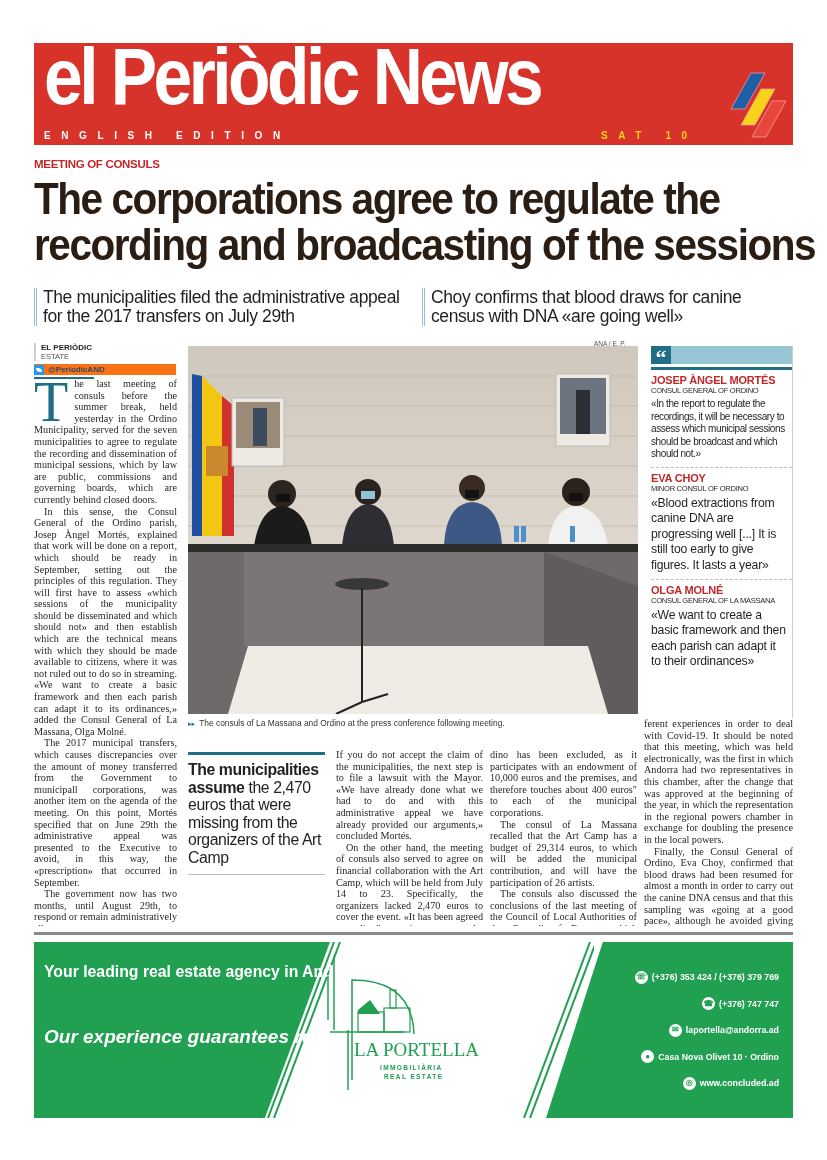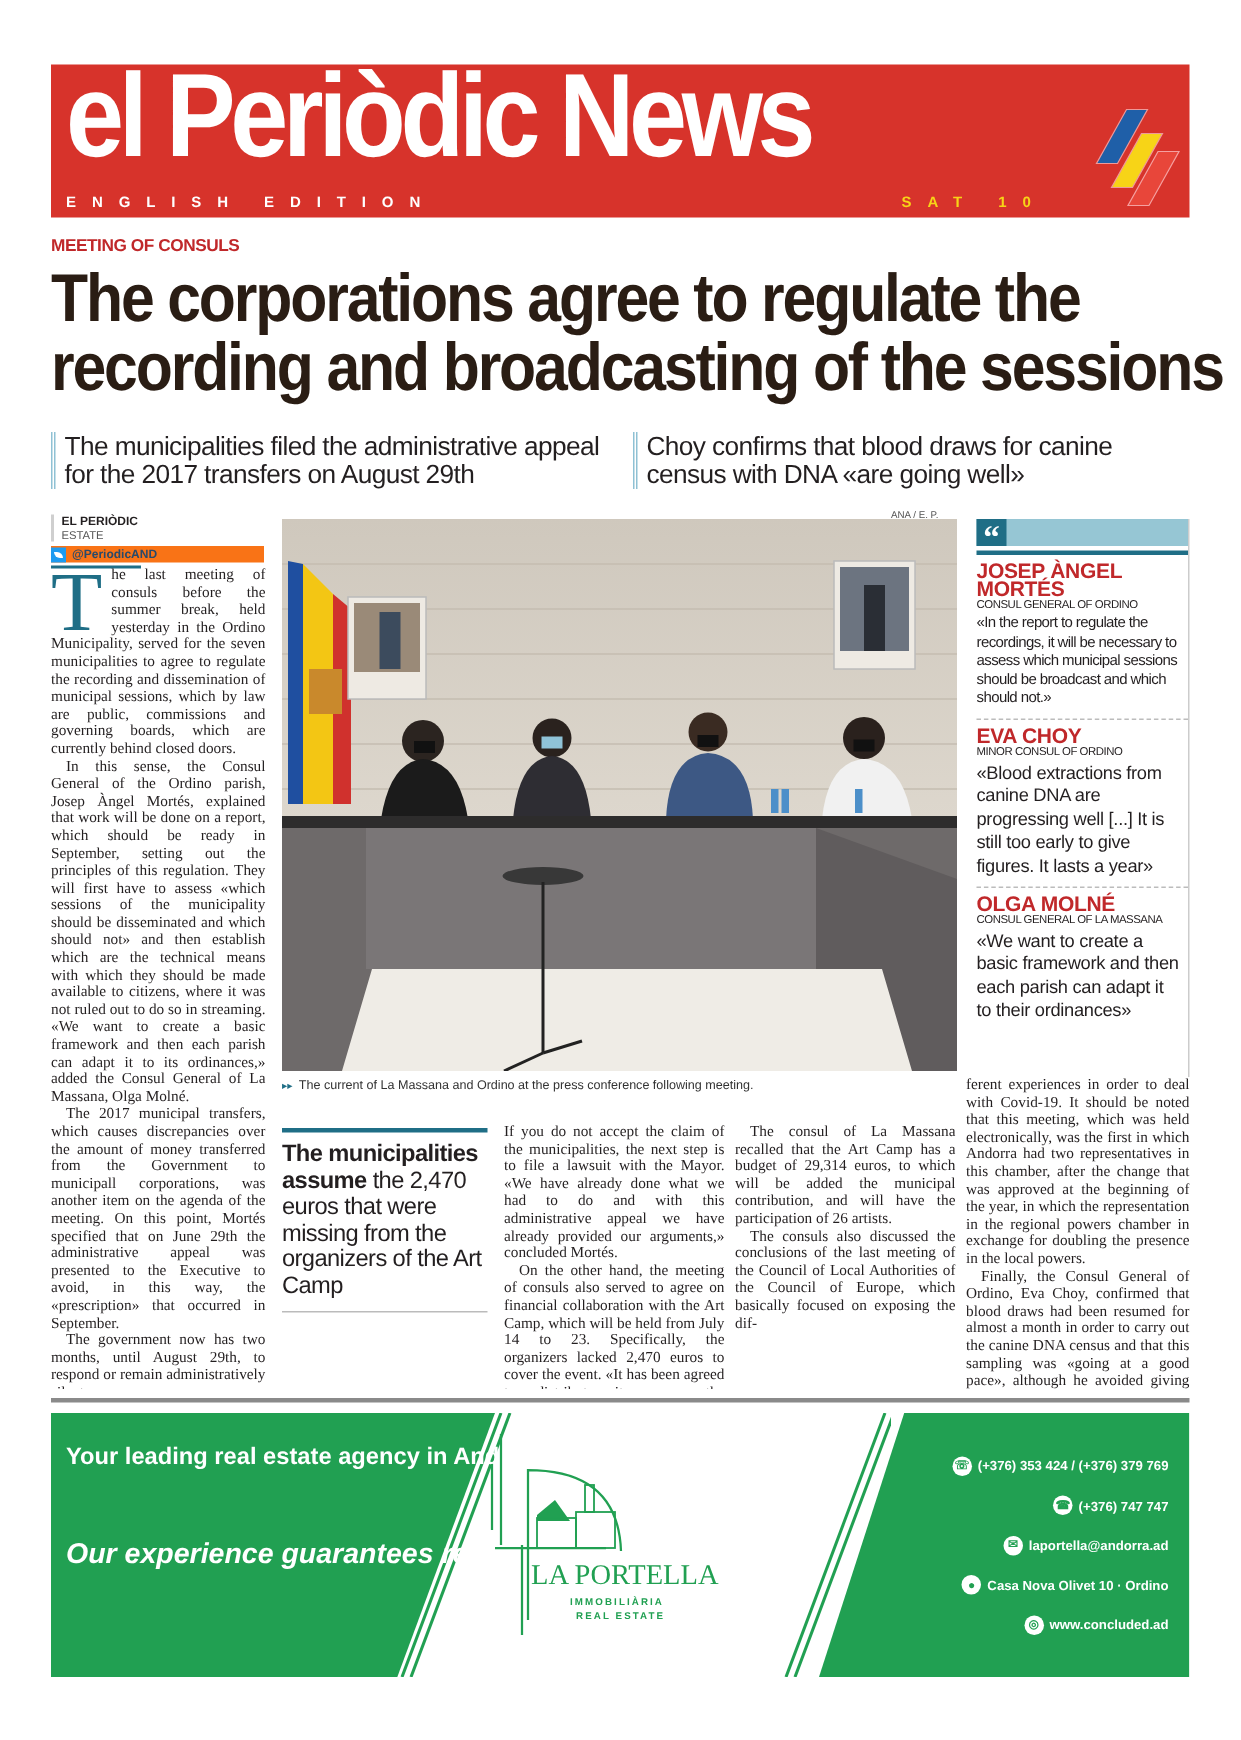--- a/index.html
+++ b/index.html
@@ -43,21 +43,21 @@
   .photo { position: absolute; left: 188px; top: 346px; width: 450px; height: 368px; overflow: hidden; background: #d9d4cc; }
   .caption { position: absolute; left: 188px; top: 718px; font-size: 8.4px; color: #333; }
   .caption .arrows { color: #1f6e86; font-size: 7px; margin-right: 2px; }
 
   
   .quotes { position: absolute; left: 651px; top: 346px; width: 142px; border-right: 1px solid #cccccc; height: 372px; }
   .q-band { height: 18px; background: #96c6d4; position: relative; }
   .q-mark { position: absolute; left: 0; top: 0; width: 20px; height: 18px; background: #1f6e86; color: #fff; font-family: "Liberation Serif", serif; font-weight: bold; font-size: 22px; line-height: 24px; text-align: center; }
   .q-rule { height: 3px; background: #1f6e86; margin-top: 3px; }
   .q-block { padding-top: 4px; padding-right: 4px; }
-  .q-name { font-size: 14px; font-weight: bold; color: #c0282a; letter-spacing: -0.2px; line-height: 12px; }
+  .q-name { font-size: 11px; font-weight: bold; color: #c0282a; letter-spacing: -0.2px; line-height: 12px; }
   .q-role { font-size: 7.6px; color: #231f20; letter-spacing: -0.3px; line-height: 10px; margin-bottom: 2px; }
   .q-text { font-size: 10px; line-height: 12.6px; color: #231f20; letter-spacing: -0.4px; }
   .q-text.big { font-size: 12.2px; line-height: 15.4px; letter-spacing: -0.2px; }
   .q-sep { border-top: 1px dashed #bcbcbc; margin-top: 6px; }
 
   
   .side-box { position: absolute; left: 188px; top: 752px; width: 137px; }
   .side-rule { height: 3px; background: #1f6e86; }
   .side-text { margin-top: 6px; font-size: 15.8px; line-height: 17.6px; color: #231f20; letter-spacing: -0.4px; }
   .side-text b { font-weight: bold; }
@@ -95,21 +95,21 @@
     <polygon points="43,30 57,30 37,66 23,66" fill="#e8463a" stroke="#f5a0a0" stroke-width="0.8"></polygon>
   </svg>
 </div>
 
 <div class="section-label">MEETING OF CONSULS</div>
 <div class="headline">
   <div>The corporations agree to regulate the</div>
   <div>recording and broadcasting of the sessions</div>
 </div>
 <div class="subheads">
-  <div class="subhead a">The municipalities filed the administrative appeal for the 2017 transfers on August 29th</div>
+  <div class="subhead a">The municipalities filed the administrative appeal for the 2017 transfers on July 29th</div>
   <div class="subhead b">Choy confirms that blood draws for canine census with DNA «are going well»</div>
 </div>
 
 <div class="byline">
   <div class="by-source">EL PERIÒDIC</div>
   <div class="by-loc">ESTATE</div>
   <div class="by-tw">
     <span class="tw-icon"></span>
     <span>@PeriodicAND</span>
   </div>
@@ -187,21 +187,21 @@
     <polygon points="356,206 450,240 450,368 420,368 400,300 356,300" fill="#605c5d"></polygon>
 
     <ellipse cx="174" cy="238" rx="27" ry="6" fill="#383838"></ellipse>
     <line x1="174" y1="242" x2="174" y2="356" stroke="#222" stroke-width="2"></line>
     <line x1="174" y1="356" x2="148" y2="368" stroke="#222" stroke-width="2"></line>
     <line x1="174" y1="356" x2="200" y2="348" stroke="#222" stroke-width="2"></line>
   </svg>
 </div>
 <div class="caption">
   <span class="arrows">▸▸</span>
-  <span>The current of La Massana and Ordino at the press conference following meeting.</span>
+  <span>The consuls of La Massana and Ordino at the press conference following meeting.</span>
 </div>
 
 <div class="quotes">
   <div class="q-band">
     <div class="q-mark">“</div>
   </div>
   <div class="q-rule"></div>
   <div class="q-block">
     <div class="q-name">JOSEP ÀNGEL MORTÉS</div>
     <div class="q-role">CONSUL GENERAL OF ORDINO</div>
@@ -225,20 +225,21 @@
   <div class="side-rule"></div>
   <div class="side-text"><b>The municipalities assume</b><span> the 2,470 euros that were missing from the organizers of the Art Camp</span></div>
   <div class="side-bottom"></div>
 </div>
 
 <div class="col3 body-text">
   <p class="first">If you do not accept the claim of the municipalities, the next step is to file a lawsuit with the Mayor. «We have already done what we had to do and with this administrative appeal we have already provided our arguments,» concluded Mortés.</p>
   <p>On the other hand, the meeting of consuls also served to agree on financial collaboration with the Art Camp, which will be held from July 14 to 23. Specifically, the organizers lacked 2,470 euros to cover the event. «It has been agreed to distribute it among the municipalities,» said Molné, who specified that Or-</p>
 </div>
 <div class="col4 body-text">
+  <p class="first">dino has been excluded, as it participates with an endowment of 10,000 euros and the premises, and therefore touches about 400 euros" to each of the municipal corporations.</p>
   <p>The consul of La Massana recalled that the Art Camp has a budget of 29,314 euros, to which will be added the municipal contribution, and will have the participation of 26 artists.</p>
   <p>The consuls also discussed the conclusions of the last meeting of the Council of Local Authorities of the Council of Europe, which basically focused on exposing the dif-</p>
 </div>
 <div class="col5 body-text">
   <p class="first">ferent experiences in order to deal with Covid-19. It should be noted that this meeting, which was held electronically, was the first in which Andorra had two representatives in this chamber, after the change that was approved at the beginning of the year, in which the representation in the regional powers chamber in exchange for doubling the presence in the local powers.</p>
   <p>Finally, the Consul General of Ordino, Eva Choy, confirmed that blood draws had been resumed for almost a month in order to carry out the canine DNA census and that this sampling was «going at a good pace», although he avoided giving figures because "it is still very early. The current campaign lasts a year.■</p>
 </div>
 
 <div class="bottom-rule"></div>
 

